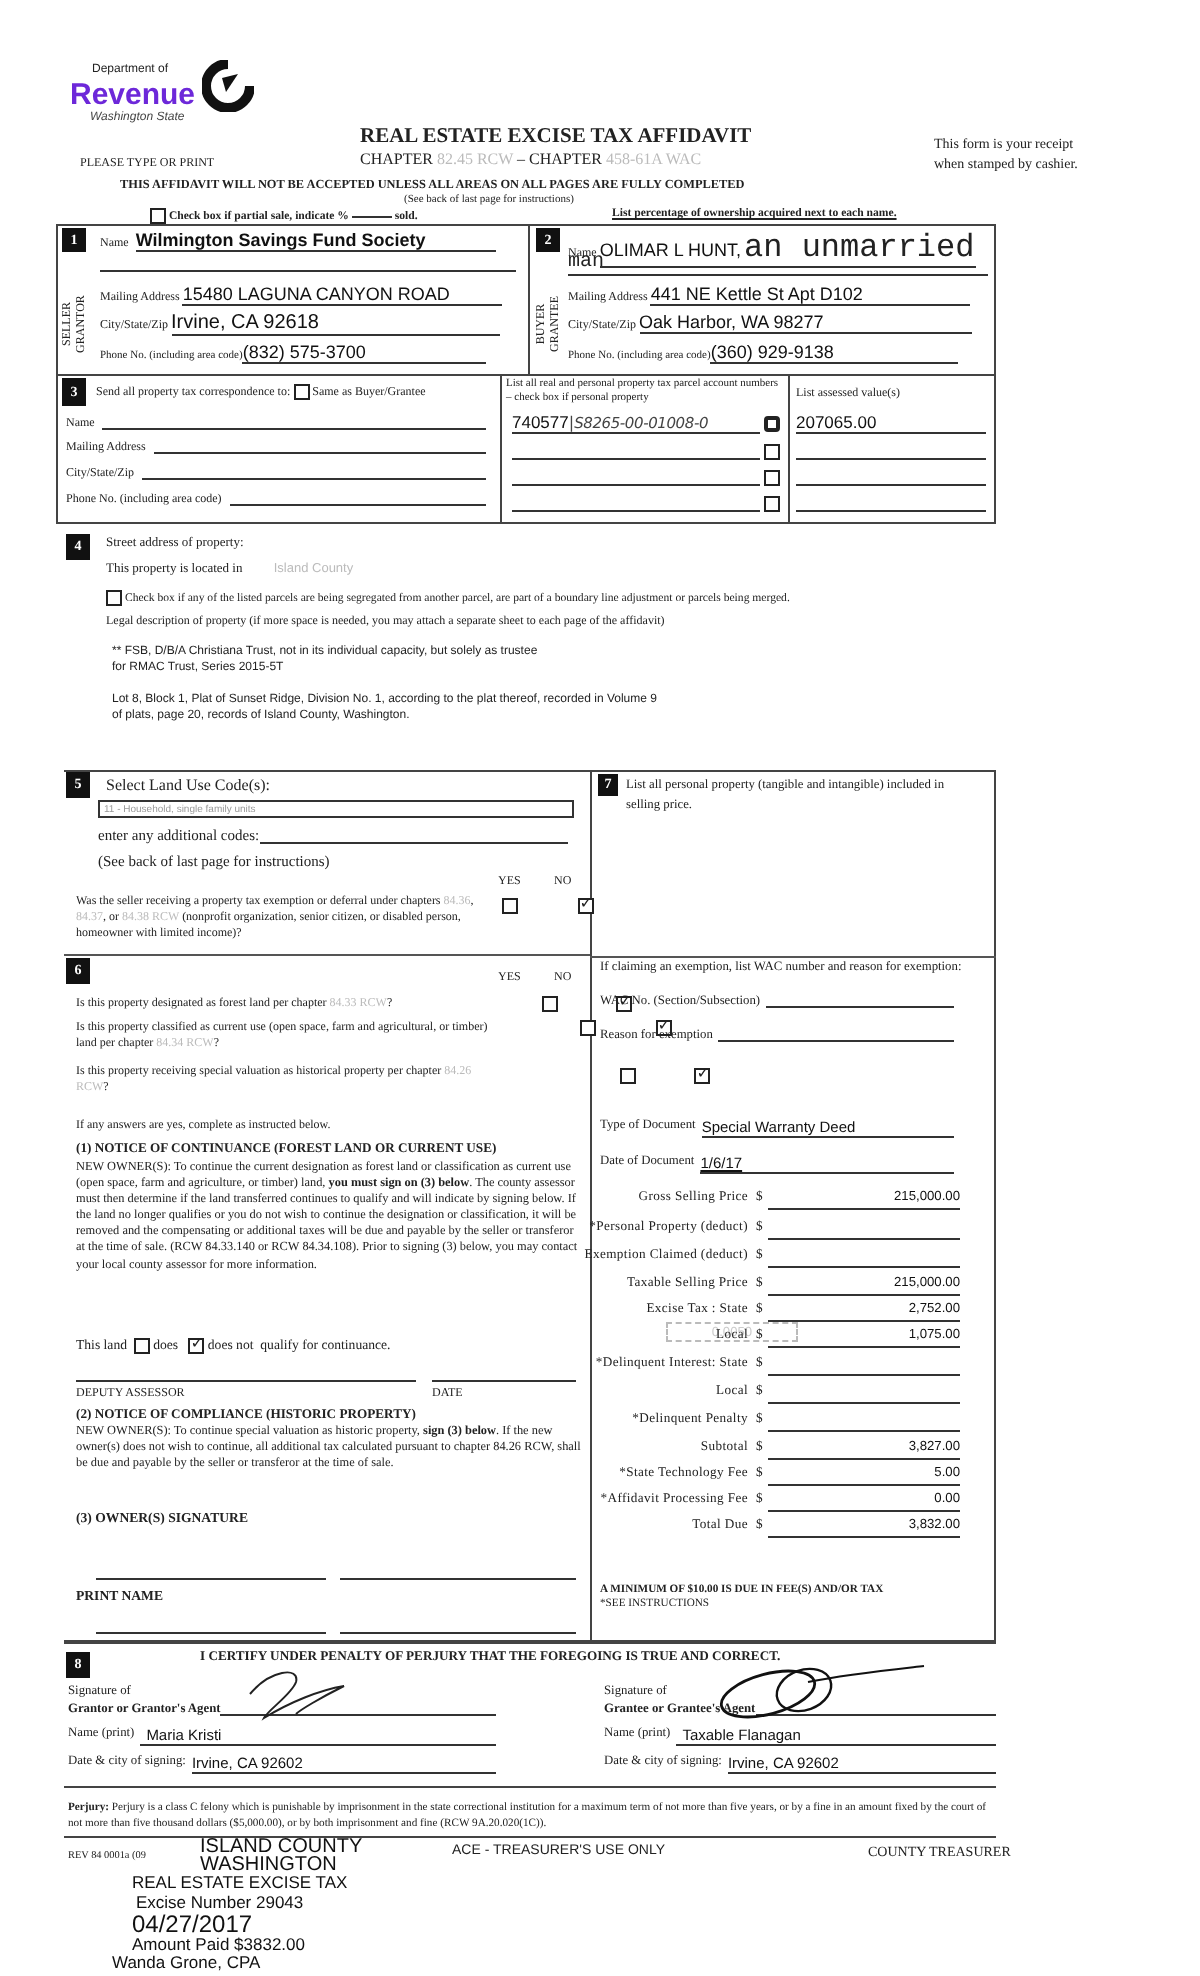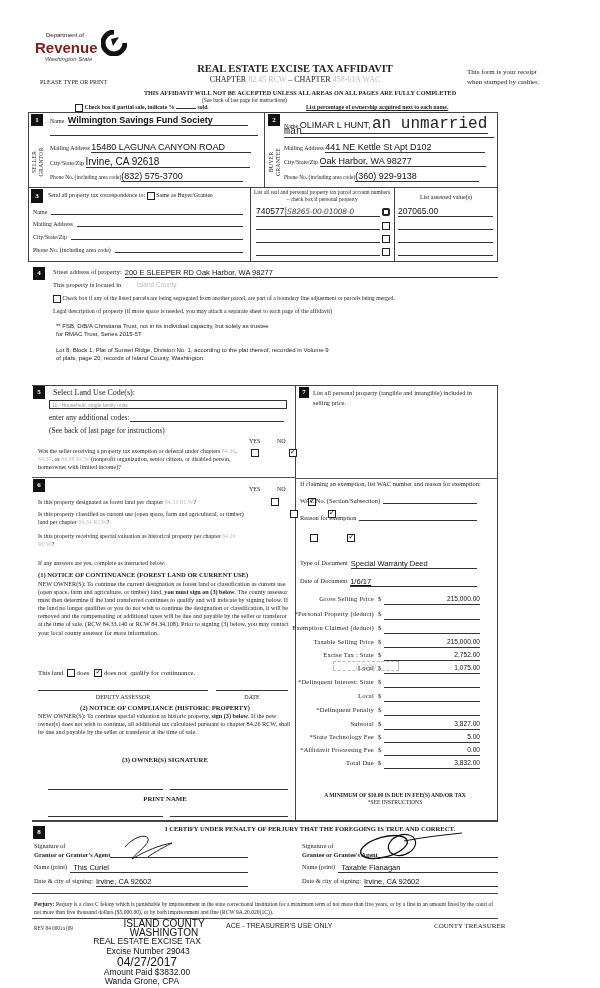--- a/index.html
+++ b/index.html
@@ -8,32 +8,32 @@
   .abs { position: absolute; }
   .sans { font-family: "Liberation Sans", sans-serif; }
   .mono { font-family: "Liberation Mono", monospace; }
   .fill { font-family: "Liberation Sans", sans-serif; color: #111; }
   .numbox { position: absolute; width: 12px; height: 12px; background: #111; color: #fff; font-size: 7px; font-weight: bold; text-align: center; line-height: 12px; }
   .cb { display: inline-block; width: 8px; height: 8px; border: 1px solid #222; vertical-align: middle; background: #fff; position: relative; }
   .cb.checked::after { content: "\2713"; position: absolute; left: 0px; top: -3px; font-size: 8px; color: #222; font-family: "DejaVu Sans", sans-serif; }
   .line { border-bottom: 1px solid #333; }
   .faint { color: #bbb; }
   .box { position: absolute; border: 1px solid #555; }
-  .center { text-align: center; }
+  .center { }
   .bold { font-weight: bold; }
 </style>
 </head>
 <body>
 
 
 
 
 <div class="abs" style="left:35px;top:32px;width:95px;height:40px;">
   <div class="sans" style="position:absolute;left:11px;top:0;font-size:6px;">Department of</div>
-  <div class="sans bold" style="position:absolute;left:0;top:7px;font-size:15px;color:#7f1d1d;">Revenue</div>
+  <div class="sans bold" style="position:absolute;left:0;top:7px;font-size:15px;color:#6d28d9;">Revenue</div>
   <div class="sans" style="position:absolute;left:10px;top:24px;font-size:6px;color:#444;font-style:italic;">Washington State</div>
   <svg style="position:absolute;left:66px;top:-2px;" width="26" height="26" viewBox="0 0 26 26">
     <path d="M13 2 A11 11 0 1 0 24 13" fill="none" stroke="#111" stroke-width="5"></path>
     <path d="M10 9 L18 7 L12 16 Z" fill="#111"></path>
   </svg>
 </div>
 
 <div class="abs bold center" style="left:180px;top:63px;width:230px;font-size:10.5px;">REAL ESTATE EXCISE TAX AFFIDAVIT</div>
 <div class="abs center" style="left:180px;top:75px;width:230px;font-size:8px;">
   <span>CHAPTER</span>
@@ -150,21 +150,20 @@
 <div class="abs" style="left:256px;top:246px;width:136px;height:11px;">
   <span class="line" style="position:absolute;left:0;top:0;width:124px;height:10px;"></span>
   <span class="cb" style="position:absolute;left:126px;top:2px;"></span>
 </div>
 <div class="abs line" style="left:398px;top:246px;width:95px;height:10px;"></div>
 
 
 <div class="numbox" style="left:33px;top:267px;height:13px;line-height:13px;">4</div>
 <div class="abs" style="left:53px;top:268px;width:445px;font-size:6.5px;display:flex;">
   <span>Street address of property:</span>
-  <span class="fill line" style="flex:1;font-size:7.5px;margin-left:3px;">200 E SLEEPER RD Oak Harbor, WA 98277</span>
 </div>
 <div class="abs" style="left:53px;top:281px;font-size:6.5px;">
   <span>This property is located in</span>
   <span class="sans" style="color:#bbb;margin-left:14px;">Island County</span>
 </div>
 <div class="abs" style="left:53px;top:295px;font-size:5.8px;">
   <span class="cb"></span>
   <span>Check box if any of the listed parcels are being segregated from another parcel, are part of a boundary line adjustment or parcels being merged.</span>
 </div>
 <div class="abs" style="left:53px;top:308px;font-size:6px;">Legal description of property (if more space is needed, you may attach a separate sheet to each page of the affidavit)</div>
@@ -364,21 +363,21 @@
 <div class="abs" style="left:34px;top:851px;width:214px;font-size:6.4px;display:flex;">
   <span class="bold">Grantor or Grantor's Agent</span>
   <span class="line" style="flex:1;position:relative;">
     <svg style="position:absolute;left:10px;top:-18px;" width="60" height="28" viewBox="0 0 60 28">
       <path d="M5 14 C15 2, 30 0, 28 8 C26 14, 14 22, 12 26 C25 18, 40 12, 52 10 C40 16, 30 22, 28 24" fill="none" stroke="#222" stroke-width="1"></path>
     </svg>
   </span>
 </div>
 <div class="abs" style="left:34px;top:863px;width:214px;font-size:6.4px;display:flex;">
   <span>Name (print)</span>
-  <span class="fill line" style="flex:1;font-size:7.5px;margin-left:3px;padding-left:3px;">This Curiel</span>
+  <span class="fill line" style="flex:1;font-size:7.5px;margin-left:3px;padding-left:3px;">Maria Kristi</span>
 </div>
 <div class="abs" style="left:34px;top:877px;width:214px;font-size:6.4px;display:flex;">
   <span>Date &amp; city of signing:</span>
   <span class="fill line" style="flex:1;font-size:7.5px;margin-left:3px;">Irvine, CA 92602</span>
 </div>
 
 <div class="abs" style="left:302px;top:842px;font-size:6.4px;">Signature of</div>
 <div class="abs" style="left:302px;top:851px;width:196px;font-size:6.4px;display:flex;">
   <span class="bold">Grantee or Grantee's Agent</span>
   <span class="line" style="flex:1;position:relative;">

